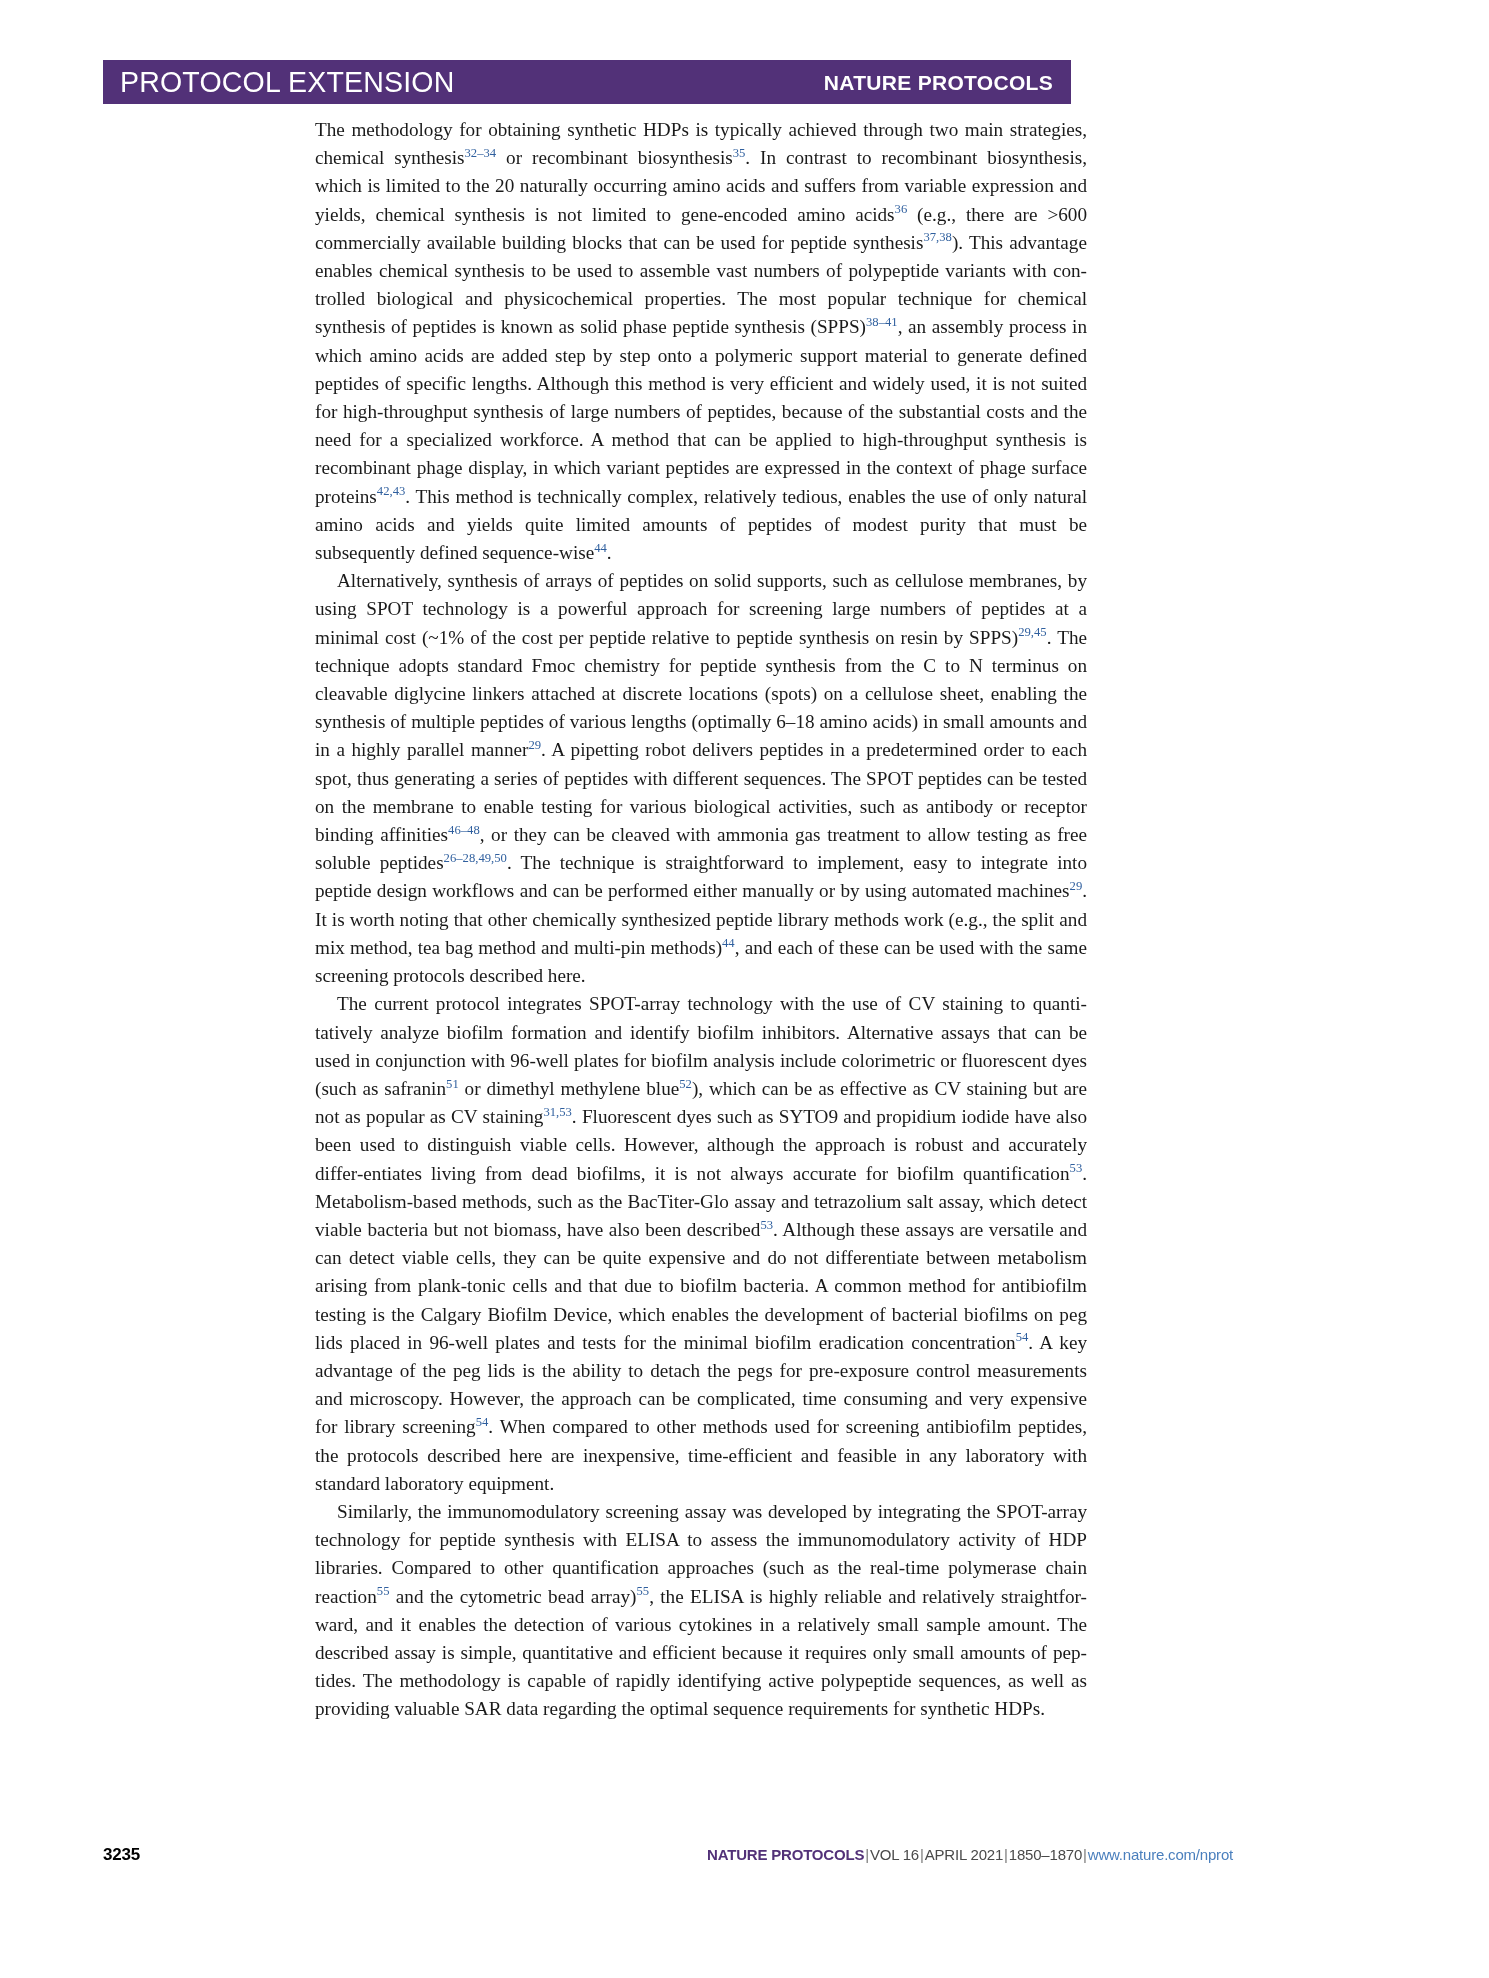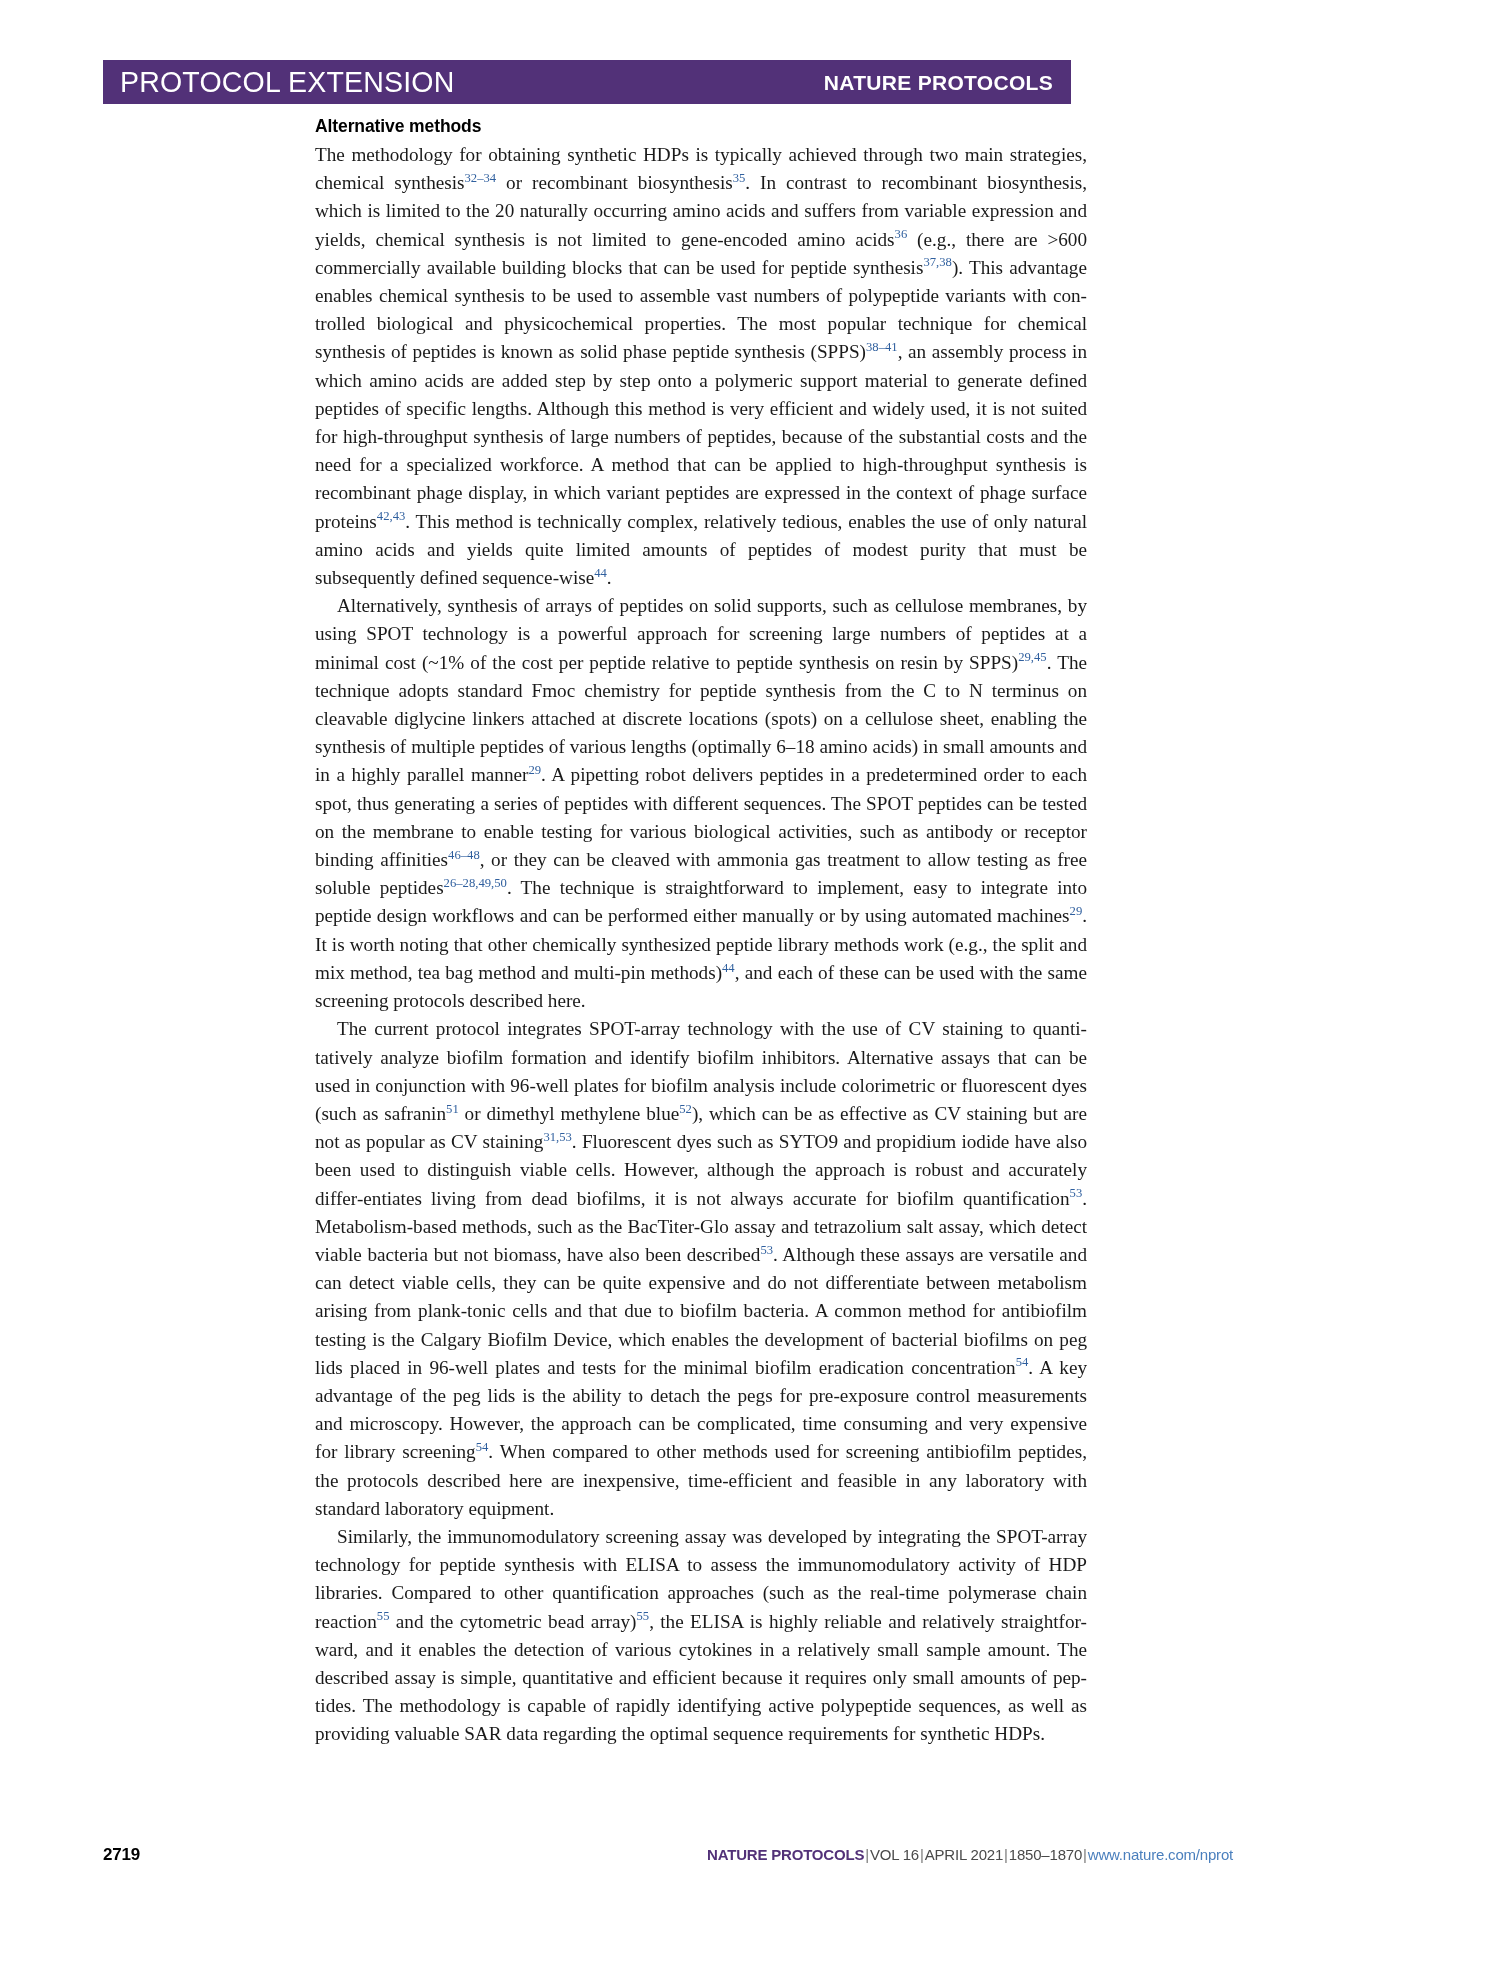--- a/index.html
+++ b/index.html
@@ -127,29 +127,28 @@
 <body>
 
 <div class="page">
 
   <div class="header-band">
     <div class="header-left">PROTOCOL EXTENSION</div>
     <div class="header-right">NATURE PROTOCOLS</div>
   </div>
 
   <div class="column">
-    <h2 class="section-heading">Alternative methods</h2>
     <div id="paragraphs">
         <p class="body">The methodology for obtaining synthetic HDPs is typically achieved through two main strategies, chemical synthesis<sup class="ref">32–34</sup> or recombinant biosynthesis<sup class="ref">35</sup>. In contrast to recombinant biosynthesis, which is limited to the 20 naturally occurring amino acids and suffers from variable expression and yields, chemical synthesis is not limited to gene-encoded amino acids<sup class="ref">36</sup> (e.g., there are &gt;600 commercially available building blocks that can be used for peptide synthesis<sup class="ref">37,38</sup>). This advantage enables chemical synthesis to be used to assemble vast numbers of polypeptide variants with con-trolled biological and physicochemical properties. The most popular technique for chemical synthesis of peptides is known as solid phase peptide synthesis (SPPS)<sup class="ref">38–41</sup>, an assembly process in which amino acids are added step by step onto a polymeric support material to generate defined peptides of specific lengths. Although this method is very efficient and widely used, it is not suited for high-throughput synthesis of large numbers of peptides, because of the substantial costs and the need for a specialized workforce. A method that can be applied to high-throughput synthesis is recombinant phage display, in which variant peptides are expressed in the context of phage surface proteins<sup class="ref">42,43</sup>. This method is technically complex, relatively tedious, enables the use of only natural amino acids and yields quite limited amounts of peptides of modest purity that must be subsequently defined sequence-wise<sup class="ref">44</sup>.</p>
         <p class="body indent">Alternatively, synthesis of arrays of peptides on solid supports, such as cellulose membranes, by using SPOT technology is a powerful approach for screening large numbers of peptides at a minimal cost (~1% of the cost per peptide relative to peptide synthesis on resin by SPPS)<sup class="ref">29,45</sup>. The technique adopts standard Fmoc chemistry for peptide synthesis from the C to N terminus on cleavable diglycine linkers attached at discrete locations (spots) on a cellulose sheet, enabling the synthesis of multiple peptides of various lengths (optimally 6–18 amino acids) in small amounts and in a highly parallel manner<sup class="ref">29</sup>. A pipetting robot delivers peptides in a predetermined order to each spot, thus generating a series of peptides with different sequences. The SPOT peptides can be tested on the membrane to enable testing for various biological activities, such as antibody or receptor binding affinities<sup class="ref">46–48</sup>, or they can be cleaved with ammonia gas treatment to allow testing as free soluble peptides<sup class="ref">26–28,49,50</sup>. The technique is straightforward to implement, easy to integrate into peptide design workflows and can be performed either manually or by using automated machines<sup class="ref">29</sup>. It is worth noting that other chemically synthesized peptide library methods work (e.g., the split and mix method, tea bag method and multi-pin methods)<sup class="ref">44</sup>, and each of these can be used with the same screening protocols described here.</p>
         <p class="body indent">The current protocol integrates SPOT-array technology with the use of CV staining to quanti-tatively analyze biofilm formation and identify biofilm inhibitors. Alternative assays that can be used in conjunction with 96-well plates for biofilm analysis include colorimetric or fluorescent dyes (such as safranin<sup class="ref">51</sup> or dimethyl methylene blue<sup class="ref">52</sup>), which can be as effective as CV staining but are not as popular as CV staining<sup class="ref">31,53</sup>. Fluorescent dyes such as SYTO9 and propidium iodide have also been used to distinguish viable cells. However, although the approach is robust and accurately differ-entiates living from dead biofilms, it is not always accurate for biofilm quantification<sup class="ref">53</sup>. Metabolism-based methods, such as the BacTiter-Glo assay and tetrazolium salt assay, which detect viable bacteria but not biomass, have also been described<sup class="ref">53</sup>. Although these assays are versatile and can detect viable cells, they can be quite expensive and do not differentiate between metabolism arising from plank-tonic cells and that due to biofilm bacteria. A common method for antibiofilm testing is the Calgary Biofilm Device, which enables the development of bacterial biofilms on peg lids placed in 96-well plates and tests for the minimal biofilm eradication concentration<sup class="ref">54</sup>. A key advantage of the peg lids is the ability to detach the pegs for pre-exposure control measurements and microscopy. However, the approach can be complicated, time consuming and very expensive for library screening<sup class="ref">54</sup>. When compared to other methods used for screening antibiofilm peptides, the protocols described here are inexpensive, time-efficient and feasible in any laboratory with standard laboratory equipment.</p>
         <p class="body indent">Similarly, the immunomodulatory screening assay was developed by integrating the SPOT-array technology for peptide synthesis with ELISA to assess the immunomodulatory activity of HDP libraries. Compared to other quantification approaches (such as the real-time polymerase chain reaction<sup class="ref">55</sup> and the cytometric bead array)<sup class="ref">55</sup>, the ELISA is highly reliable and relatively straightfor-ward, and it enables the detection of various cytokines in a relatively small sample amount. The described assay is simple, quantitative and efficient because it requires only small amounts of pep-tides. The methodology is capable of rapidly identifying active polypeptide sequences, as well as providing valuable SAR data regarding the optimal sequence requirements for synthetic HDPs.</p>
       </div>
   </div>
 
   <div class="footer">
-    <div class="folio">2719</div>
+    <div class="folio">3235</div>
     <div class="footer-right">
       <span class="brand">NATURE PROTOCOLS</span><span class="sep">|</span><span>VOL 16</span><span class="sep">|</span><span>APRIL 2021</span><span class="sep">|</span><span>1850–1870</span><span class="sep">|</span><span class="url">www.nature.com/nprot</span>
     </div>
   </div>
 
 </div>
 
 </body></html>

